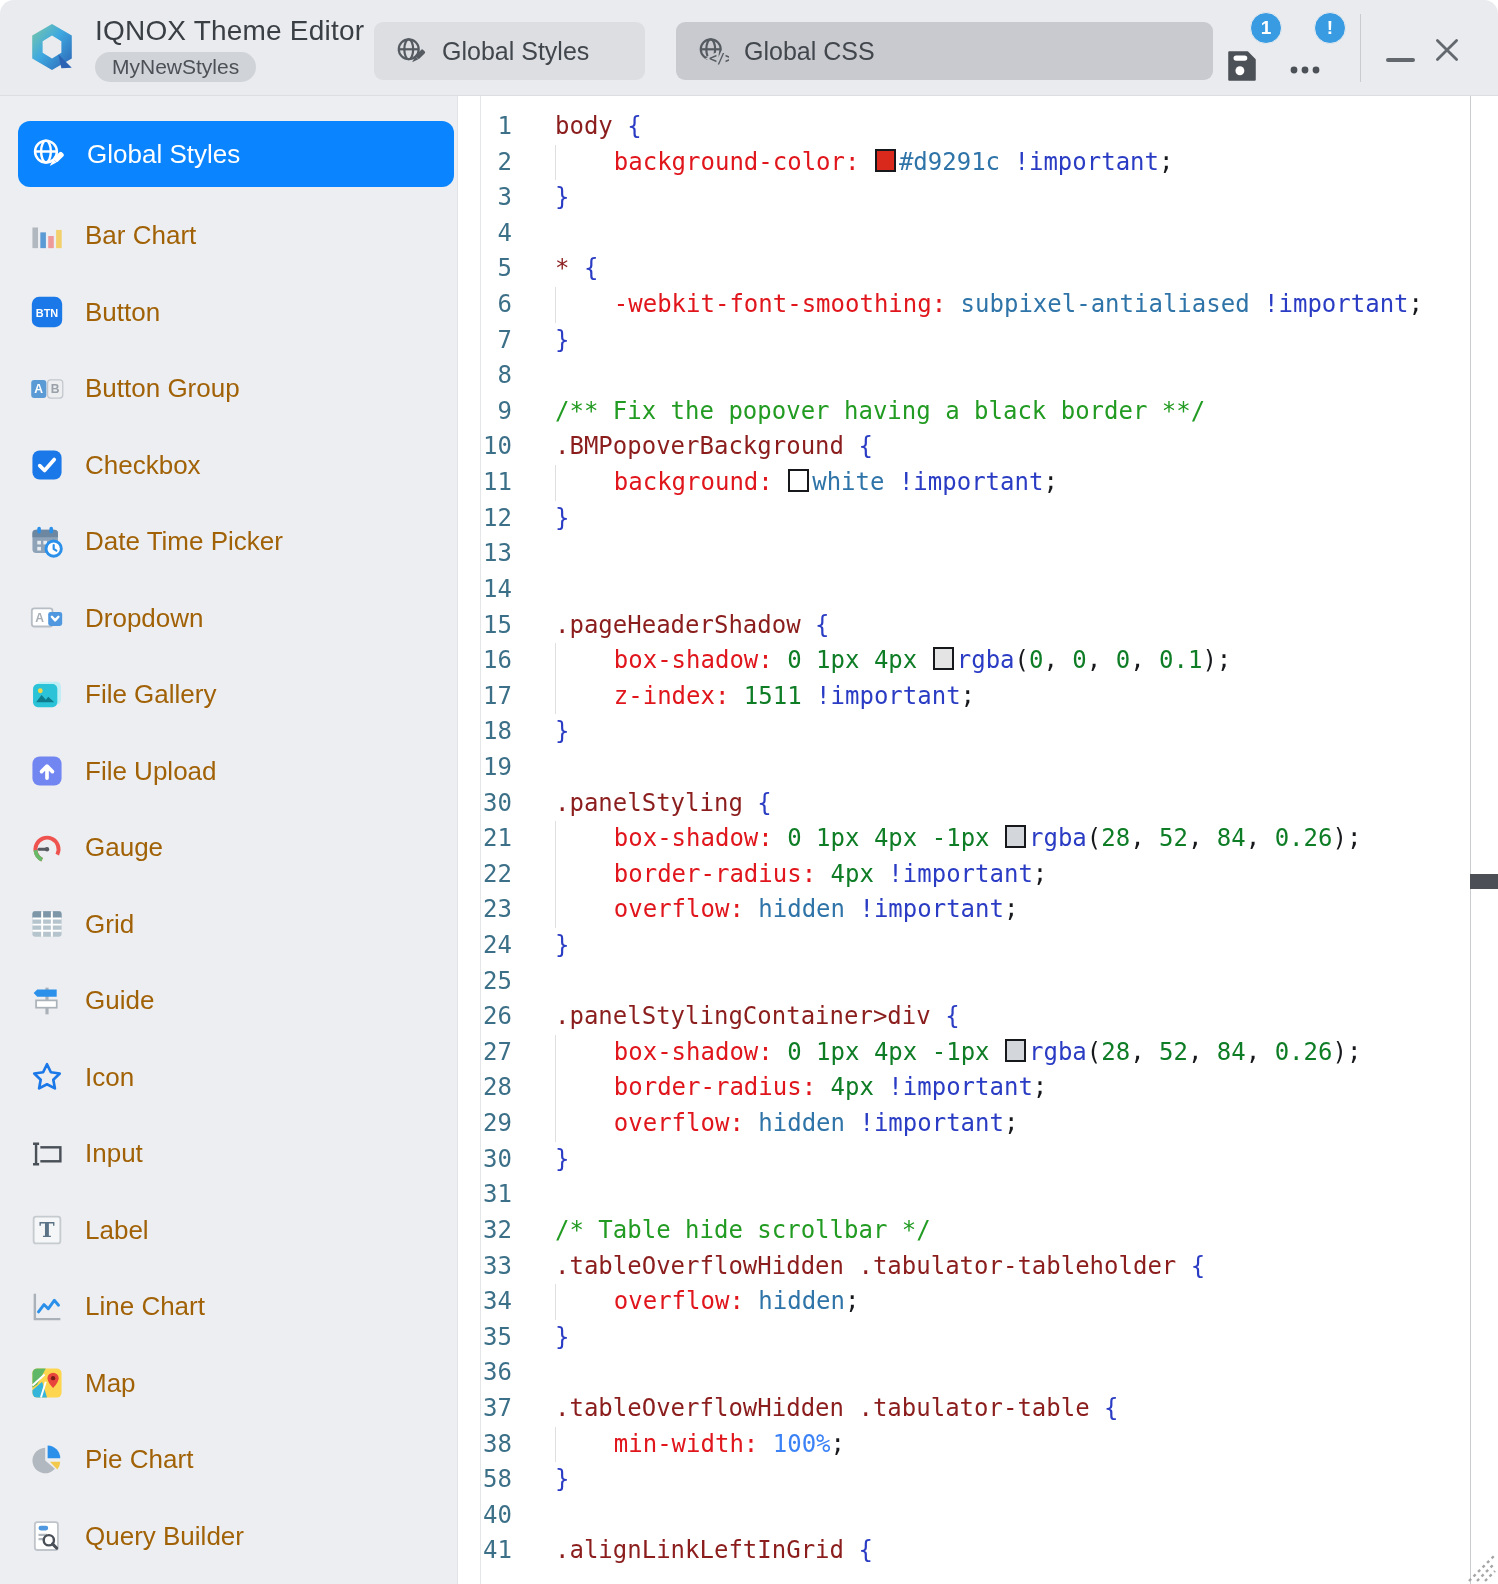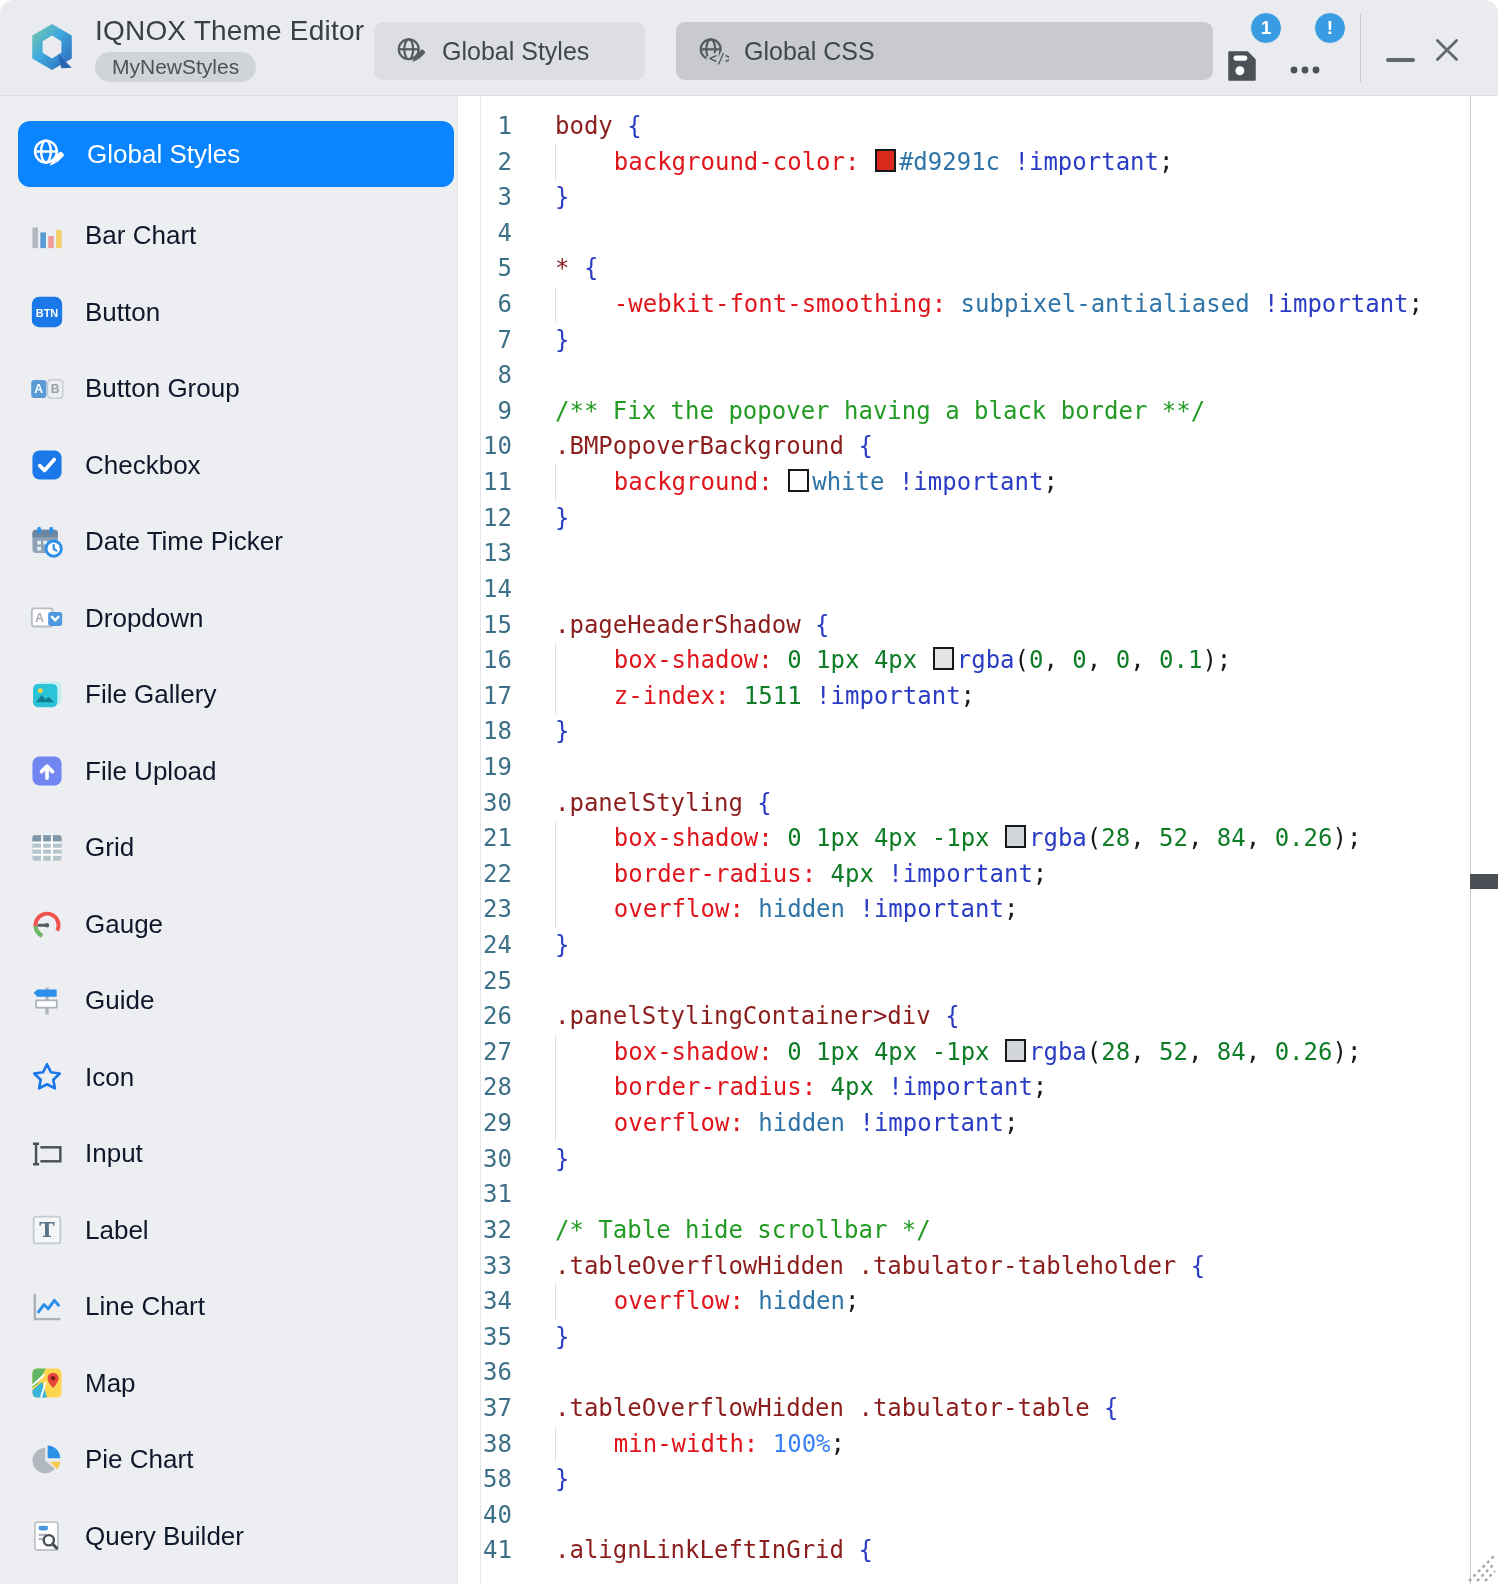--- a/index.html
+++ b/index.html
@@ -35,21 +35,21 @@
   .win-min{position:absolute;left:1386px;top:58px;width:29px;height:4px;background:#63686e;border-radius:2px;}
   .win-close{position:absolute;left:1431px;top:34px;width:32px;height:32px;}
   .win-close svg{width:100%;height:100%;}
 
   
   .sidebar{position:absolute;top:96px;left:0;width:458px;bottom:0;background:#edeef1;
            border-right:1px solid #e2e3e6;box-sizing:border-box;padding-top:25px;overflow:hidden;}
   .side-item{height:76.5px;display:flex;align-items:center;gap:21px;padding-left:30px;box-sizing:border-box;}
   .side-item .sicon{width:34px;height:34px;flex:none;}
   .side-item .sicon svg{width:100%;height:100%;}
-  .side-label{font-size:26px;color:#0f172a;}
+  .side-label{font-size:26px;color:#a16207;}
   .side-item.selected{background:#0a85ff;border-radius:12px;height:66px;
                       margin:0 3px 10.5px 18px;padding-left:14px;}
   .side-item.selected .side-label{color:#fff;}
   .side-item.selected .sicon{color:#fff;}
 
   
   .editor{position:absolute;left:458px;top:96px;width:1013px;bottom:0;background:#fff;
           border-right:1px solid #c9ccd0;box-sizing:border-box;padding-top:13px;overflow:hidden;cursor:text;}
   .gutter-line{position:absolute;left:480px;top:96px;bottom:0;width:1px;background:#e5e6e8;}
   .code-line{display:flex;height:35.62px;line-height:35.62px;
@@ -229,34 +229,34 @@
       </div>
       <div class="side-item">
         <span class="sicon"><svg viewBox="0 0 28 28">
             <rect x="2" y="2" width="24" height="24" rx="6" fill="#7286f2"></rect>
             <path d="M14 20v-9M9.5 14.5L14 10l4.5 4.5" fill="none" stroke="#fff" stroke-width="3" stroke-linecap="round" stroke-linejoin="round"></path>
           </svg></span>
         <span class="side-label">File Upload</span>
       </div>
       <div class="side-item">
         <span class="sicon"><svg viewBox="0 0 28 28">
-            <rect x="2" y="3.5" width="24" height="21" rx="2" fill="#b6c4cd"></rect>
-            <path d="M2 9.5V5.5a2 2 0 0 1 2-2h20a2 2 0 0 1 2 2v4z" fill="#7e97a8"></path>
-            <path d="M10 3.5v21M18 3.5v21M2 9.5h24M2 14.5h24M2 19.5h24" stroke="#fff" stroke-width="1.6"></path>
-          </svg></span>
-        <span class="side-label">Grid</span>
-      </div>
-      <div class="side-item">
-        <span class="sicon"><svg viewBox="0 0 28 28">
             <circle cx="14" cy="15" r="9.5" fill="none" stroke="#ef5350" stroke-width="3.2" stroke-dasharray="45 15" transform="rotate(115 14 15)"></circle>
             <circle cx="14" cy="15" r="9.5" fill="none" stroke="#66bb6a" stroke-width="3.2" stroke-dasharray="10 50" transform="rotate(115 14 15)"></circle>
             <path d="M14 15H7.5" stroke="#565b62" stroke-width="2.5" stroke-linecap="round"></path>
             <circle cx="14" cy="15" r="1.8" fill="#565b62"></circle>
           </svg></span>
         <span class="side-label">Gauge</span>
+      </div>
+      <div class="side-item">
+        <span class="sicon"><svg viewBox="0 0 28 28">
+            <rect x="2" y="3.5" width="24" height="21" rx="2" fill="#b6c4cd"></rect>
+            <path d="M2 9.5V5.5a2 2 0 0 1 2-2h20a2 2 0 0 1 2 2v4z" fill="#7e97a8"></path>
+            <path d="M10 3.5v21M18 3.5v21M2 9.5h24M2 14.5h24M2 19.5h24" stroke="#fff" stroke-width="1.6"></path>
+          </svg></span>
+        <span class="side-label">Grid</span>
       </div>
       <div class="side-item">
         <span class="sicon"><svg viewBox="0 0 28 28">
             <rect x="12.7" y="3" width="2.6" height="22" fill="#aab1b8"></rect>
             <path d="M22 4.5H6l-3 3 3 3h16z" fill="#2b90ea"></path>
             <rect x="5" y="13.5" width="17" height="6" fill="#fff" stroke="#aab1b8" stroke-width="1.4"></rect>
           </svg></span>
         <span class="side-label">Guide</span>
       </div>
       <div class="side-item">

